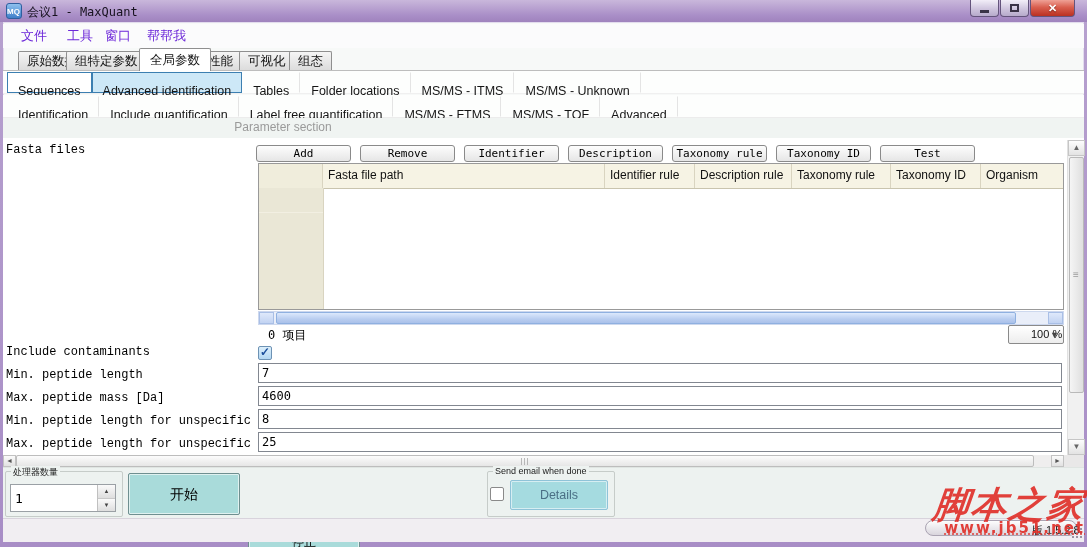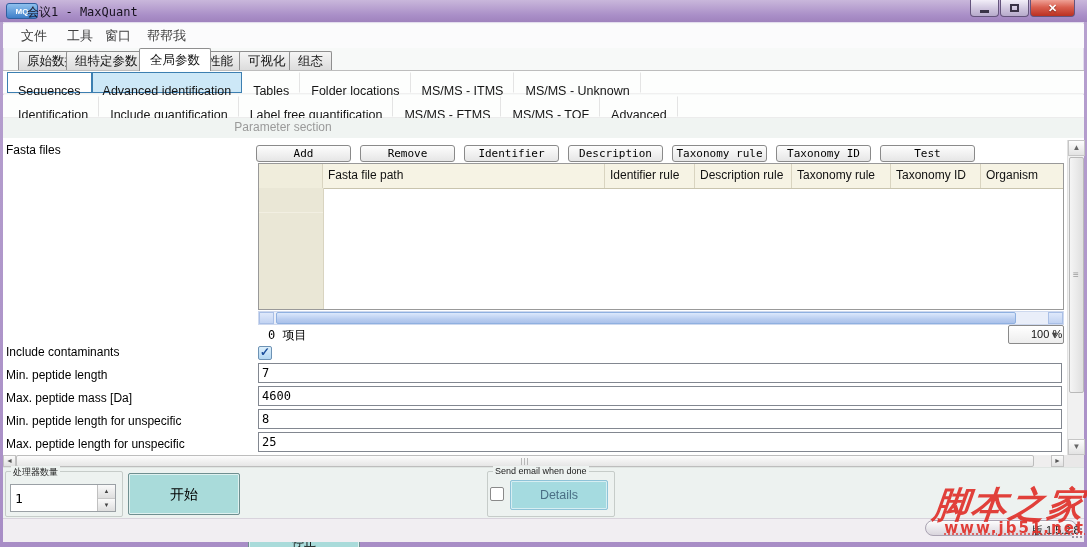--- a/index.html
+++ b/index.html
@@ -1,33 +1,33 @@
 <!DOCTYPE html>
 <html><head>
 <meta charset="utf-8">
 <style>
   html,body{margin:0;padding:0;background:#ffffff;font-family:"Liberation Sans",sans-serif;}
   .app{position:relative;width:1087px;height:547px;background:linear-gradient(#b7a1cf,#a88dc6);overflow:hidden;}
   .inner{position:absolute;left:3px;top:22px;width:1081px;height:519px;background:#f7f9f8;border:1px solid #e3dcee;box-sizing:border-box;}
 
   
   .titlebar{position:absolute;left:0;top:0;width:1087px;height:22px;background:linear-gradient(#c9b7db,#a98ec7 70%,#9f83bd);}
-  .app-icon{position:absolute;left:6px;top:3px;width:32px;height:16px;border-radius:3px;background:linear-gradient(#8ec0ee,#3f7fc9);border:1px solid #2f5f9f;color:#fff;font-size:8px;font-weight:bold;text-align:center;line-height:15px;box-sizing:border-box;}
+  .app-icon{position:absolute;left:6px;top:3px;width:16px;height:16px;border-radius:3px;background:linear-gradient(#8ec0ee,#3f7fc9);border:1px solid #2f5f9f;color:#fff;font-size:8px;font-weight:bold;text-align:left;line-height:15px;box-sizing:border-box;}
   .title-text{position:absolute;left:27px;top:4px;font-size:12px;color:#17121f;font-family:"DejaVu Sans Mono",monospace;white-space:nowrap;}
   .caption-btns{position:absolute;right:12px;top:0;display:flex;}
   .cap{width:29px;height:17px;box-sizing:border-box;border:1px solid #64547c;border-top:none;border-radius:0 0 4px 4px;background:linear-gradient(#f2eef8,#cfc5de 55%,#b6aacb);display:flex;align-items:center;justify-content:center;}
   .cap + .cap{margin-left:1px;}
   .cap.close{width:45px;background:linear-gradient(#efa196,#d95f4f 45%,#ba3021);}
   .glyph-min{width:9px;height:3px;background:#3a3347;margin-top:6px;}
   .glyph-max{width:9px;height:8px;border:2px solid #3a3347;box-sizing:border-box;background:transparent;}
   .glyph-close{color:#fff;font-size:11px;font-weight:bold;text-shadow:0 1px 1px #7a1a10;line-height:1;}
 
   
   .menubar{position:absolute;left:3px;top:24px;width:1081px;height:24px;background:#fbfbfc;}
-  .menu-item{position:absolute;top:3px;height:18px;line-height:18px;padding:0 6px;font-size:13px;color:#404040;cursor:default;}
+  .menu-item{position:absolute;top:3px;height:18px;line-height:18px;padding:0 6px;font-size:13px;color:#6d28d9;cursor:default;}
 
   
   .tabstrip{position:absolute;left:3px;top:48px;width:1081px;height:23px;}
   .tabline{position:absolute;left:3px;top:70px;width:1081px;height:1px;background:#bdbdbd;}
   .tab{position:absolute;top:3px;height:19px;line-height:19px;padding:0 8px;font-size:12.5px;color:#111;background:linear-gradient(#f5f5f5,#dcdcdc);border:1px solid #8f8f8f;border-bottom:none;border-radius:2px 2px 0 0;box-sizing:border-box;}
   .tab.selected{top:0;height:23px;line-height:22px;background:#fff;z-index:3;padding:0 10px;}
 
   
   .subrow{position:absolute;left:3px;width:1081px;height:23px;background:#fdfefd;display:flex;align-items:center;padding-left:4px;box-sizing:border-box;}
   .subrow1{top:71px;border-bottom:1px solid #f0f0f0;}
@@ -35,21 +35,21 @@
   .subtab{height:21px;line-height:21px;padding:8px 10px;font-size:12.5px;color:#151515;border:1px solid transparent;border-right:1px solid #e4e4e4;box-sizing:border-box;white-space:nowrap;}
   .subtab.selected{border:1px solid #3c7fb1;background:#fff;}
   .subtab.hover{border:1px solid #3c7fb1;background:#cde8f7;}
 
   
   .paramband{position:absolute;left:3px;top:118px;width:1081px;height:20px;background:#f0f4f2;}
   .paramband span{display:block;width:560px;text-align:center;font-size:12px;color:#9a9a9a;line-height:19px;}
 
   
   .panel{position:absolute;left:3px;top:138px;width:1081px;height:317px;background:#ffffff;}
-  .left-label{position:absolute;font-family:Liberation Sans, sans-serif;font-size:12px;color:#000;white-space:nowrap;}
+  .left-label{position:absolute;font-family:Liberation Mono, monospace;font-size:12px;color:#000;white-space:nowrap;}
 
   
   .tbtn{position:absolute;top:145px;width:95px;height:17px;box-sizing:border-box;border:1px solid #8a8a8a;border-radius:3px;background:linear-gradient(#fdfdfd,#e6e6e6);font-family:"DejaVu Sans Mono",monospace;font-size:11px;color:#000;text-align:center;line-height:15px;}
 
   
   .ftable{position:absolute;left:258px;top:163px;width:806px;height:147px;border:1px solid #999;box-sizing:border-box;background:#fff;}
   .fhead{display:flex;height:24px;background:#f6f3e4;border-bottom:1px solid #c9c4ae;}
   .fhead .hc{box-sizing:border-box;border-right:1px solid #d9d4c0;font-size:12px;color:#111;line-height:23px;padding-left:5px;white-space:nowrap;overflow:hidden;}
   .stubcol{position:absolute;left:0;top:24px;width:64px;height:121px;background:#eae7d6;border-right:1px solid #d9d4c0;}
   .stubrow{height:24px;border-bottom:1px solid #f2efe2;}

